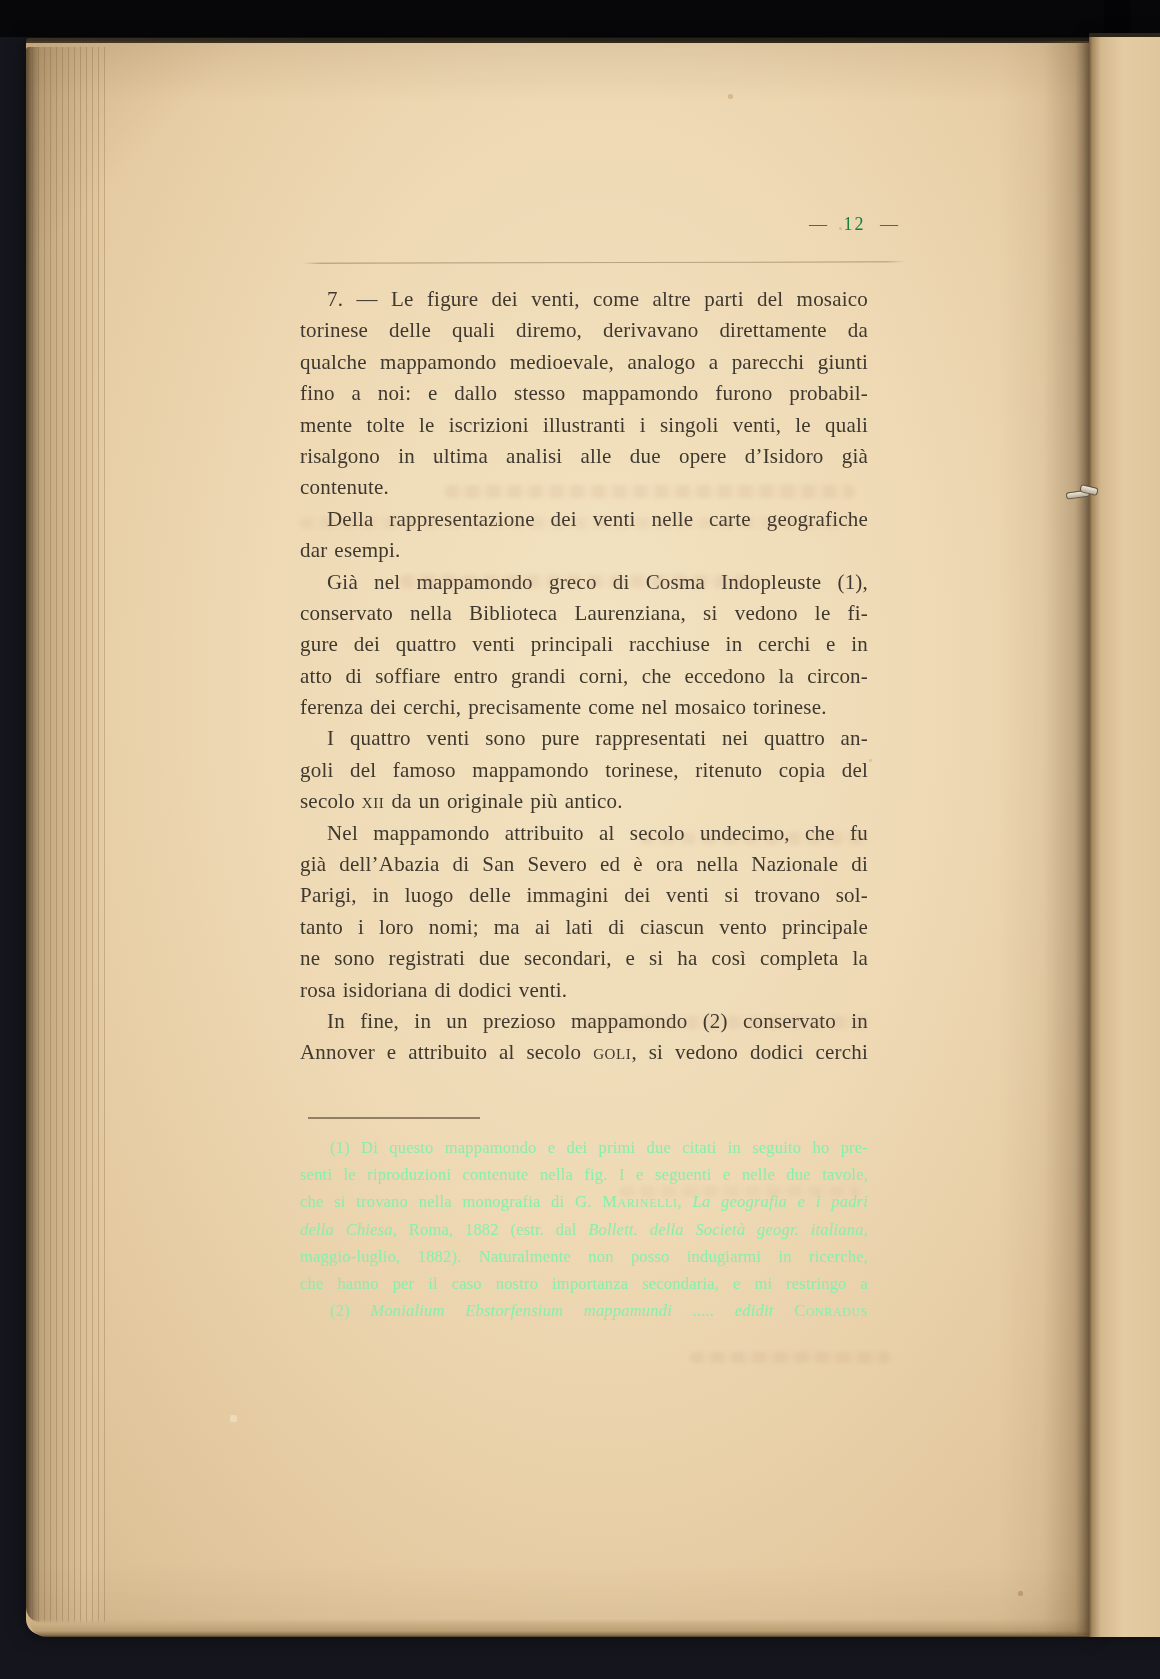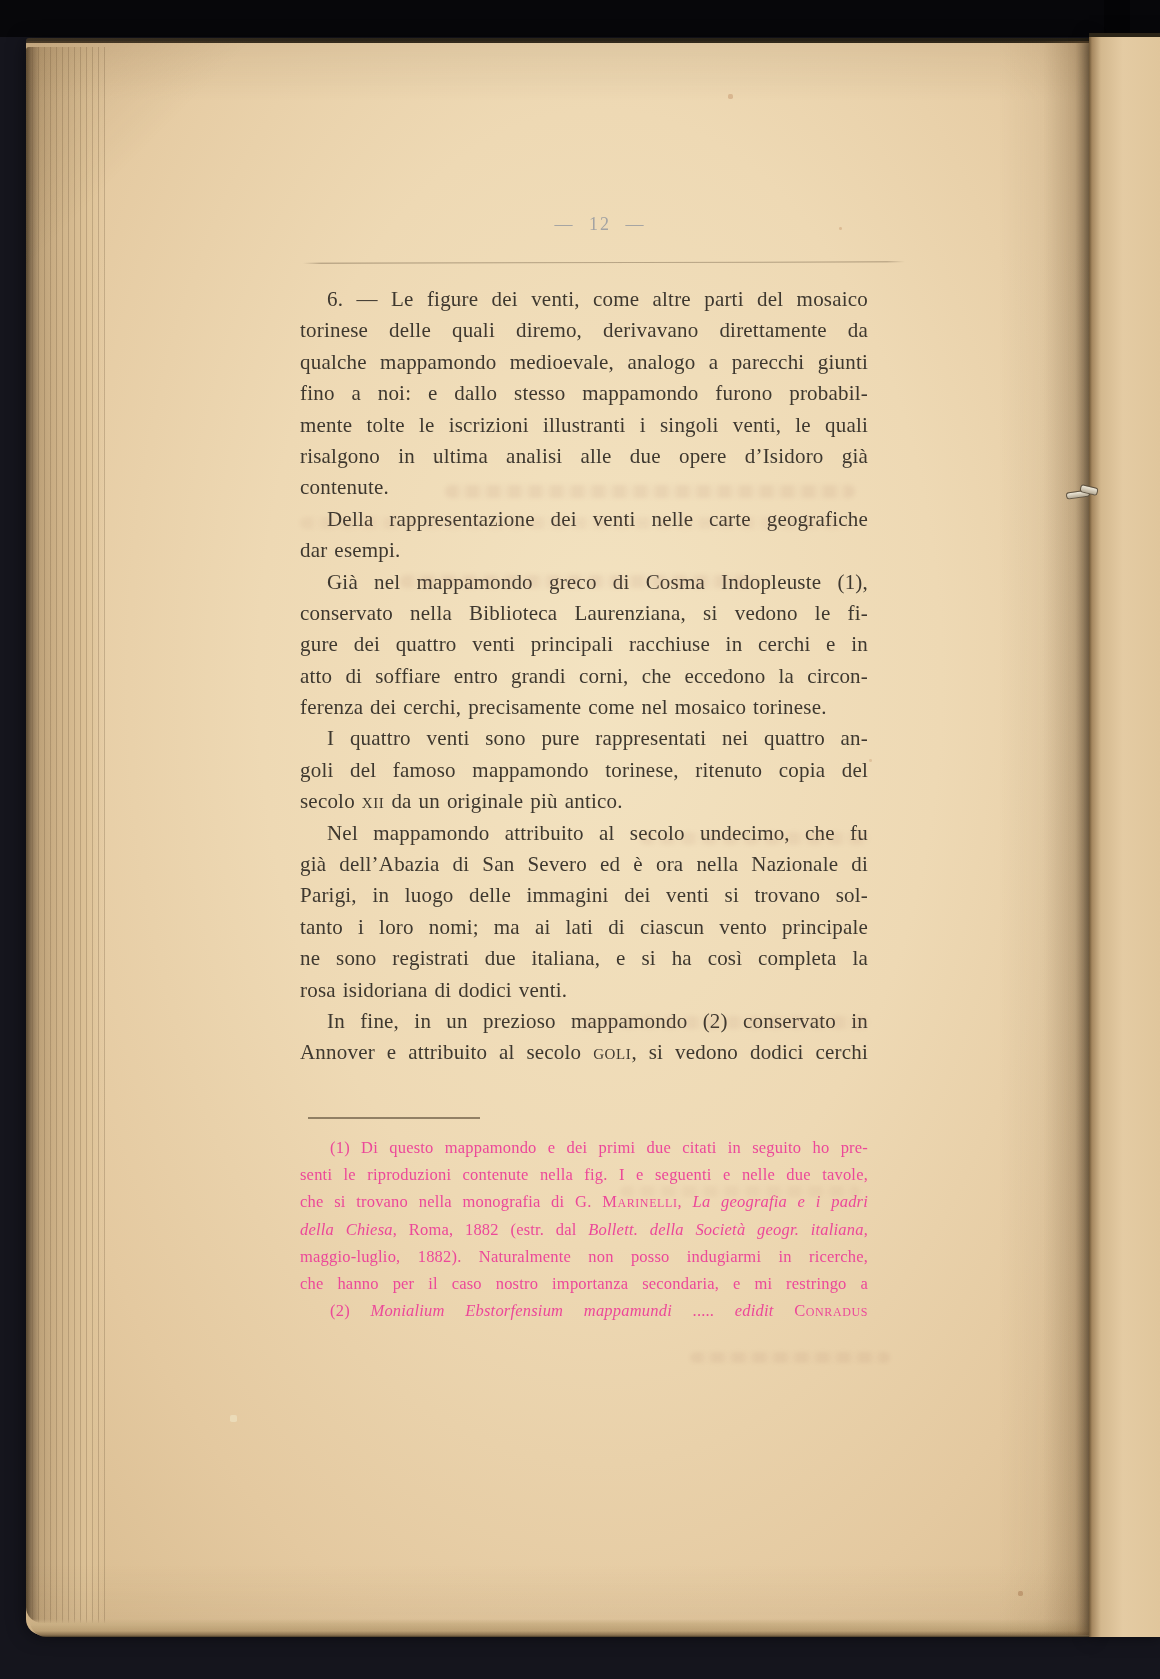--- a/index.html
+++ b/index.html
@@ -69,21 +69,21 @@
   .staple .bar1,.staple .bar2{
     position:absolute;background:linear-gradient(180deg,#efe9da,#b7ac97);
     border:1px solid rgba(70,58,40,.8);border-radius:3px;
   }
   .staple .bar1{left:2px;top:9px;width:22px;height:5px;transform:rotate(-8deg);}
   .staple .bar2{left:16px;top:4px;width:16px;height:6px;transform:rotate(14deg);}
 
   
   .folio{
     position:absolute;left:300px;top:214px;width:600px;
-    text-align:center;font-size:18px;color:#a3a3a3;
+    text-align:right;font-size:18px;color:#15803d;
     letter-spacing:2px;word-spacing:8px;
   }
   .header-rule{
     position:absolute;left:303px;top:262px;width:602px;height:1px;
     background:linear-gradient(90deg, rgba(108,90,66,0) 0, rgba(108,90,66,.55) 3%, rgba(108,90,66,.42) 55%, rgba(108,90,66,.5) 97%, rgba(108,90,66,0) 100%);
     transform:rotate(-0.12deg);
   }
   .body-text{
     position:absolute;left:300px;top:284px;width:568px;
     font-size:21px;color:#3e382f;letter-spacing:.2px;word-spacing:1.5px;
@@ -91,21 +91,21 @@
   .body-text .line{height:31.4px;line-height:31.4px;text-align:justify;text-align-last:justify;white-space:normal;}
   .body-text .line.last{text-align-last:left;}
   .para .line:first-child{text-indent:27px;}
 
   .fn-rule{
     position:absolute;left:308px;top:1117px;width:172px;height:2px;
     background:rgba(95,80,58,.65);
   }
   .footnotes{
     position:absolute;left:300px;top:1134px;width:568px;
-    font-size:16.5px;color:#ec4899;letter-spacing:.2px;word-spacing:1px;
+    font-size:16.5px;color:#86efac;letter-spacing:.2px;word-spacing:1px;
   }
   .footnotes .line{height:27.2px;line-height:27.2px;text-align:justify;text-align-last:justify;}
   .footnotes .line.last{text-align-last:left;}
   .footnote .line:first-child{text-indent:30px;}
 
   .sc{font-variant:small-caps;letter-spacing:.6px;}
   .it{font-style:italic;}
 
   
   .ghost{
@@ -155,21 +155,21 @@
 <div class="staple">
   <span class="bar1"></span>
   <span class="bar2"></span>
 </div>
 
 <div class="folio">— 12 —</div>
 <div class="header-rule"></div>
 
 <div class="body-text">
   <div class="para">
-      <div class="line">6. — Le figure dei venti, come altre parti del mosaico</div>
+      <div class="line">7. — Le figure dei venti, come altre parti del mosaico</div>
       <div class="line">torinese delle quali diremo, derivavano direttamente da</div>
       <div class="line">qualche mappamondo medioevale, analogo a parecchi giunti</div>
       <div class="line">fino a noi: e dallo stesso mappamondo furono probabil-</div>
       <div class="line">mente tolte le iscrizioni illustranti i singoli venti, le quali</div>
       <div class="line">risalgono in ultima analisi alle due opere d’Isidoro già</div>
       <div class="line last">contenute.</div>
     </div>
   <div class="para">
       <div class="line">Della rappresentazione dei venti nelle carte geografiche</div>
       <div class="line last">dar esempi.</div>
@@ -184,21 +184,21 @@
   <div class="para">
       <div class="line">I quattro venti sono pure rappresentati nei quattro an-</div>
       <div class="line">goli del famoso mappamondo torinese, ritenuto copia del</div>
       <div class="line last">secolo <span class="sc">xii</span> da un originale più antico.</div>
     </div>
   <div class="para">
       <div class="line">Nel mappamondo attribuito al secolo undecimo, che fu</div>
       <div class="line">già dell’Abazia di San Severo ed è ora nella Nazionale di</div>
       <div class="line">Parigi, in luogo delle immagini dei venti si trovano sol-</div>
       <div class="line">tanto i loro nomi; ma ai lati di ciascun vento principale</div>
-      <div class="line">ne sono registrati due italiana, e si ha così completa la</div>
+      <div class="line">ne sono registrati due secondari, e si ha così completa la</div>
       <div class="line last">rosa isidoriana di dodici venti.</div>
     </div>
   <div class="para">
       <div class="line">In fine, in un prezioso mappamondo (2) conservato in</div>
       <div class="line">Annover e attribuito al secolo <span class="sc">goli</span>, si vedono dodici cerchi</div>
     </div>
 </div>
 
 <div class="fn-rule"></div>
 

